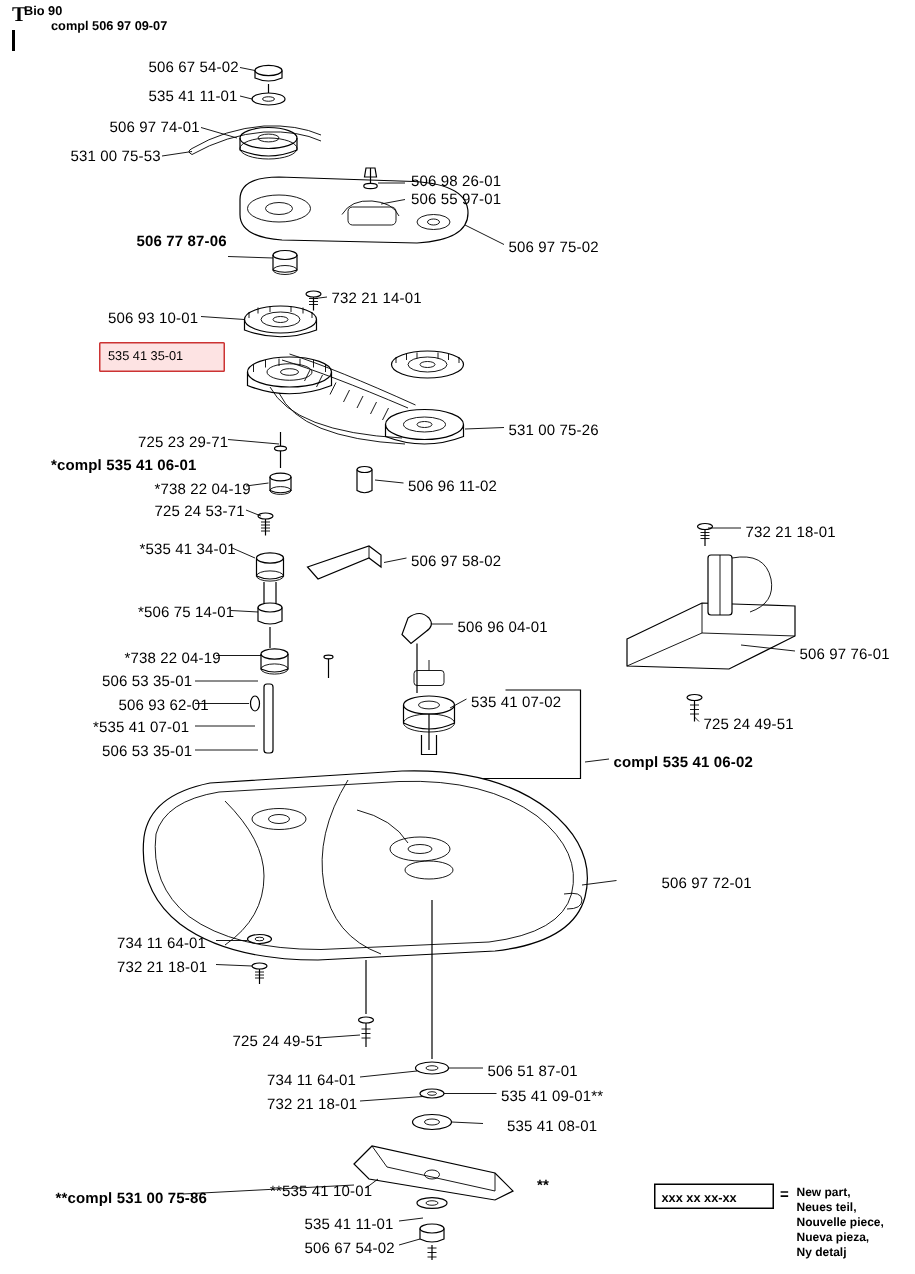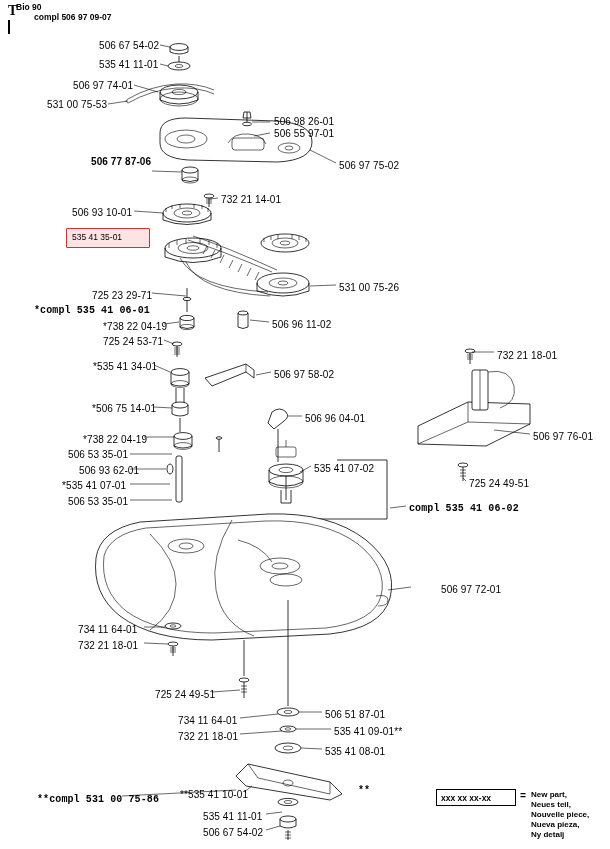--- a/index.html
+++ b/index.html
@@ -1,19 +1,19 @@
 <!DOCTYPE html>
 <html><head>
 <meta charset="utf-8">
 <style>
   html,body{margin:0;padding:0;background:#ffffff;}
   body{width:610px;height:849px;position:relative;font-family:"Liberation Sans",sans-serif;color:#000;}
   #sheet{position:absolute;left:0;top:0;width:610px;height:849px;overflow:hidden;}
   .lbl{position:absolute;font-size:10px;line-height:10px;white-space:pre;letter-spacing:0.1px;}
-  .bold{font-weight:bold;font-family:Liberation Mono, monospace;}
+  .bold{font-weight:bold;}
   .hdr-t{position:absolute;left:8px;top:3px;font-size:14px;font-weight:bold;font-family:"Liberation Serif",serif;}
   .hdr-rule{position:absolute;left:8px;top:20px;width:2px;height:14px;background:#000;}
   .title1{position:absolute;left:16px;top:2px;font-size:8.5px;font-weight:bold;}
   .title2{position:absolute;left:34px;top:12px;font-size:8.5px;font-weight:bold;}
   .hl{position:absolute;border:1px solid #cc3333;background:#fde3e3;border-radius:1px;}
   .hl .t{position:absolute;left:5px;top:3px;font-size:8.5px;color:#000;}
   .newbox{position:absolute;border:1px solid #000;background:#fff;}
   .newbox .t{position:absolute;left:4px;top:3px;font-size:8.5px;font-weight:bold;}
   .newtxt{position:absolute;font-size:8px;line-height:9.5px;font-weight:bold;}
   svg{position:absolute;left:0;top:0;}
@@ -282,21 +282,21 @@
   <div class="lbl" style="left:68px;top:497px;">506 53 35-01</div>
   <div class="lbl bold" style="left:409px;top:504px;">compl 535 41 06-02</div>
   <div class="lbl" style="left:414px;top:585px;margin-left:27px;">506 97 72-01</div>
   <div class="lbl" style="left:78px;top:625px;">734 11 64-01</div>
   <div class="lbl" style="left:78px;top:641px;">732 21 18-01</div>
   <div class="lbl" style="left:155px;top:690px;">725 24 49-51</div>
   <div class="lbl" style="left:325px;top:710px;">506 51 87-01</div>
   <div class="lbl" style="left:178px;top:716px;">734 11 64-01</div>
   <div class="lbl" style="left:334px;top:727px;">535 41 09-01**</div>
   <div class="lbl" style="left:178px;top:732px;">732 21 18-01</div>
-  <div class="lbl" style="left:325px;top:747px;">535 41 08-01</div>
+  <div class="lbl" style="left:338px;top:747px;">535 41 08-01</div>
   <div class="lbl bold" style="left:37px;top:795px;">**compl 531 00 75-86</div>
   <div class="lbl" style="left:180px;top:790px;">**535 41 10-01</div>
   <div class="lbl bold" style="left:358px;top:786px;">**</div>
   <div class="lbl" style="left:203px;top:812px;">535 41 11-01</div>
   <div class="lbl" style="left:203px;top:828px;">506 67 54-02</div>
 
   <div class="hl" style="left:66px;top:228px;width:82px;height:18px;">
     <div class="t">535 41 35-01</div>
   </div>
 

